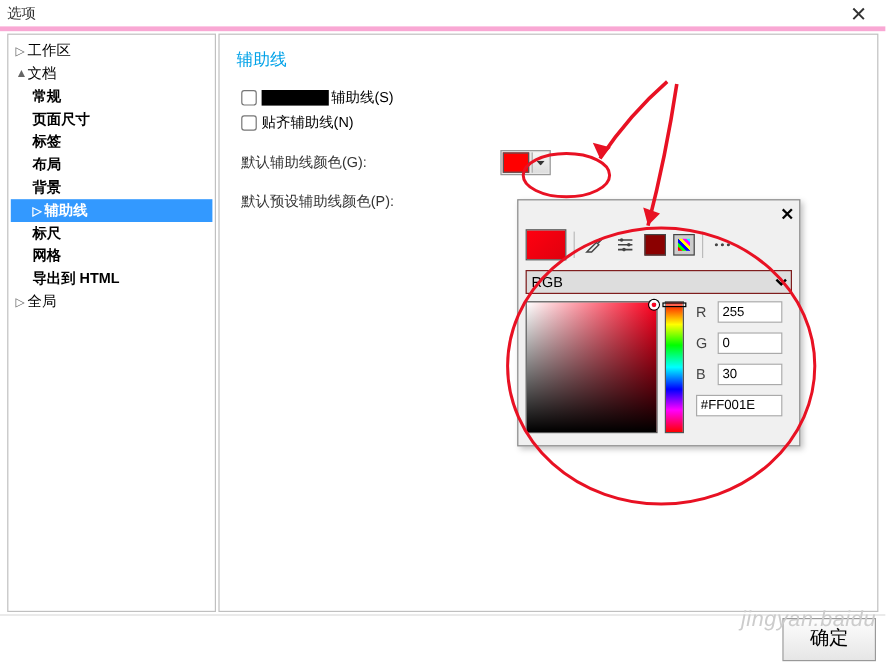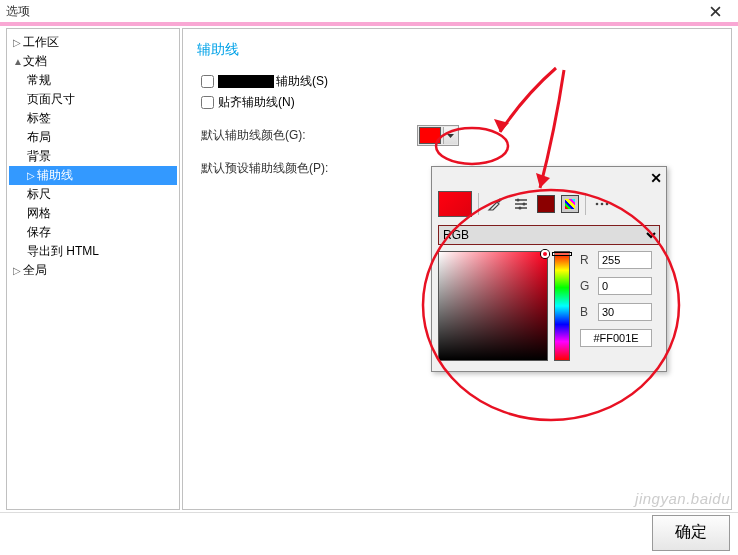--- a/index.html
+++ b/index.html
@@ -7,21 +7,21 @@
   .titlebar { height: 26px; display: flex; align-items: center; padding: 0 6px; border-bottom: 4px solid #f9a8d4; }
   .titlebar .title { flex: 1; color: #333; }
   .titlebar .close { width: 34px; height: 22px; display:flex; align-items:center; justify-content:center; cursor:pointer; }
   .titlebar .close svg { width:11px; height:11px; }
   .main { display:flex; height: 486px; }
   .sidebar { width: 174px; border: 1px solid #c0c0c0; margin: 2px 0 2px 6px; padding: 4px 2px; overflow:auto; }
   .tree-item { padding: 1px 2px 1px 4px; display:flex; align-items:center; cursor:pointer; white-space:nowrap; }
   .tree-item.selected { background:#3399ff; color:#fff; }
   .tree-item .toggle { width:10px; display:inline-block; font-size:10px; color:#666; }
   .tree-item.selected .toggle { color:#fff; }
-  .indent-1 { padding-left: 18px; }
+  .indent-1 { padding-left: 18px; font-weight: bold; }
   .content { flex:1; border:1px solid #c0c0c0; margin:2px 6px 2px 2px; padding: 12px 14px; position:relative; }
   .section-title { color:#00a2e8; font-size:14px; margin-bottom: 14px; }
   .check-row { display:flex; align-items:center; margin: 4px 0 4px 4px; }
   .check-row input[type=checkbox] { width:13px; height:13px; margin-right: 4px; }
   .label-row { display:flex; align-items:center; margin: 14px 0 10px 4px; }
   .label-row .label { width: 216px; color:#333; }
   .color-btn { display:flex; align-items:center; border:1px solid #999; background:#e8e8e8; padding:1px; cursor:pointer; }
   .color-btn .swatch { width:22px; height:17px; background:#ff0000; border:1px solid #555; }
   .color-btn .arrow { width:14px; height:17px; background:linear-gradient(#f6f6f6,#ddd); display:flex; align-items:center; justify-content:center; margin-left:2px; border-left:1px solid #aaa; }
   .color-btn .arrow svg { width:7px; height:4px; }
@@ -45,27 +45,27 @@
   .picker .mode-row select { flex:1; height:20px; background:#ddd; border:1px solid #7f1d1d; font-size:12px; }
   .picker .body { display:flex; padding:4px 6px 10px 6px; gap:6px; }
   .grad-area { width:110px; height:110px; position:relative; background: linear-gradient(to top, #000, rgba(0,0,0,0)), linear-gradient(to right, #fff, #ff001e); border:1px solid #555; cursor:crosshair; }
   .grad-cursor { position:absolute; right:-2px; top:-2px; width:8px; height:8px; border:2px solid #fff; border-radius:50%; box-shadow:0 0 0 1px #000; }
   .hue-bar { width:16px; height:110px; border:1px solid #555; background: linear-gradient(to bottom, #f00 0%, #ff0 17%, #0f0 33%, #0ff 50%, #00f 67%, #f0f 83%, #f00 100%); position:relative; cursor:pointer; }
   .hue-bar .hue-cursor { position:absolute; left:-3px; right:-3px; top:0; height:4px; border:1px solid #000; background:rgba(255,255,255,0.3); }
   .rgb-inputs { flex:1; display:flex; flex-direction:column; gap:8px; padding-left:4px; }
   .rgb-inputs .row { display:flex; align-items:center; gap:6px; }
   .rgb-inputs .row label { width:12px; color:#444; }
   .rgb-inputs .row input { width:54px; height:18px; border:1px solid #aaa; padding:0 3px; font-size:11px; }
-  .hex-row input { width:72px !important;text-align:center; }
+  .hex-row input { width:72px !important; }
 
   
   .annot { position:absolute; left:0; top:0; pointer-events:none; }
   .redacted { background:#000; color:#000; display:inline-block; width:56px; height:13px; vertical-align:middle; margin-right:2px; }
 
-  .watermark { position:absolute; right:8px; bottom:48px; color:#ccc; font-size:15px; font-style:italic; letter-spacing:0.5px; user-select:none; }
+  .watermark { position:absolute; right:8px; bottom:28px; color:#ccc; font-size:18px; font-style:italic; letter-spacing:0.5px; user-select:none; }
 </style>
 </head>
 <body>
 
 <div class="titlebar">
   <span class="title">选项</span>
   <div class="close">
     <svg viewBox="0 0 10 10">
         <path d="M1 1 L9 9 M9 1 L1 9" stroke="#333" stroke-width="1.5"></path>
       </svg>
@@ -99,23 +99,20 @@
       </div>
     <div class="tree-item indent-1 selected">
         <span class="toggle">▷</span>
         <span>辅助线</span>
       </div>
     <div class="tree-item indent-1">
         <span>标尺</span>
       </div>
     <div class="tree-item indent-1">
         <span>网格</span>
-      </div>
-    <div class="tree-item indent-1">
-        <span>保存</span>
       </div>
     <div class="tree-item indent-1">
         <span>导出到 HTML</span>
       </div>
     <div class="tree-item">
         <span class="toggle">▷</span>
         <span>全局</span>
       </div>
   </div>
 

